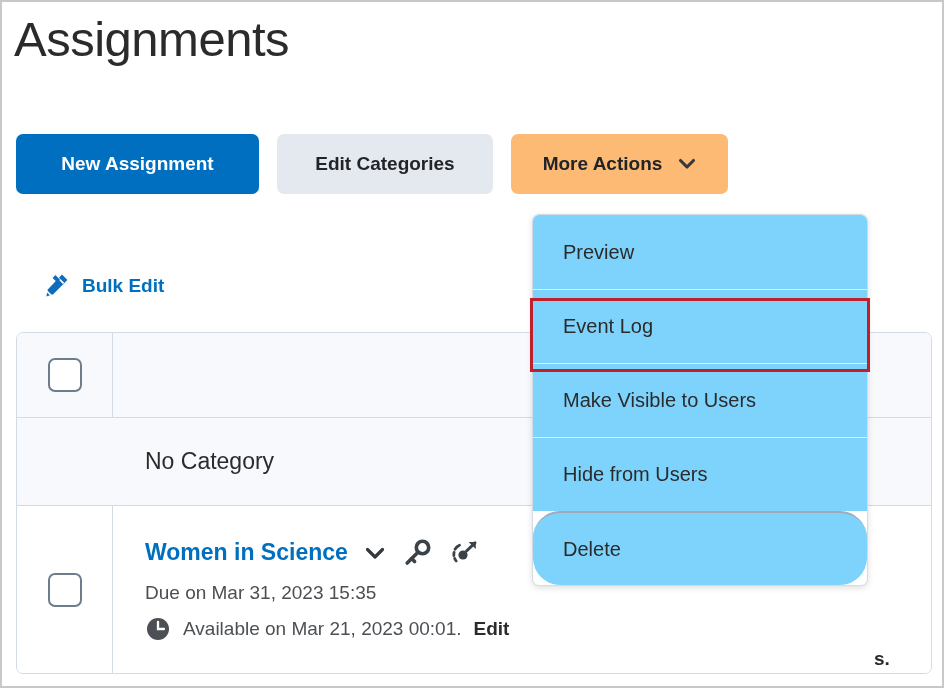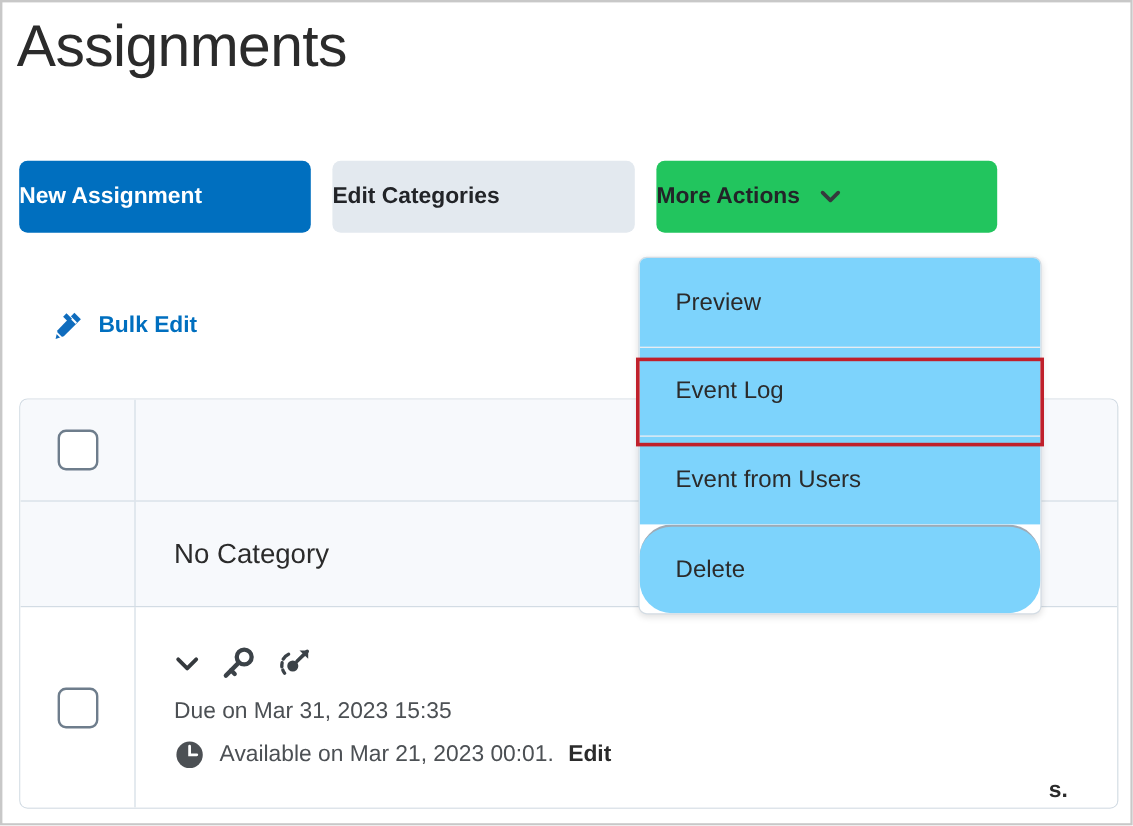--- a/index.html
+++ b/index.html
@@ -32,36 +32,37 @@
   .btn-bar { position: absolute; left: 14px; top: 132px; display: flex; gap: 18px; }
   .btn {
     height: 60px;
     border-radius: 7px;
     border: none;
     font-family: "Liberation Sans", sans-serif;
     font-size: 19px;
     font-weight: bold;
     display: flex;
     align-items: center;
+    justify-content: center;
     cursor: pointer;
     white-space: nowrap;
   }
   .btn-primary { width: 243px; background: #006FBF; color: #ffffff; }
-  .btn-secondary { width: 252px; background: #E3E9EF; color: #222428; }
-  .btn-more { width: 284px; background: #22c55e; color: #222428; gap: 16px; }
+  .btn-secondary { width: 216px; background: #E3E9EF; color: #222428; }
+  .btn-more { width: 217px; background: #fdba74; color: #222428; gap: 16px; }
   .chev {
     display: inline-block;
     width: 18px; height: 18px;
   }
   .chev svg { display: block; }
 
   
   .bulk-edit {
     position: absolute;
-    left: 40px; top: 256px;
+    left: 40px; top: 270px;
     display: flex;
     align-items: center;
     gap: 12px;
     cursor: pointer;
   }
   .bulk-edit-label {
     font-size: 19px;
     font-weight: bold;
     color: #006FBF;
   }
@@ -91,21 +92,21 @@
   }
   .cell-main {
     flex: 1 1 auto;
     display: flex;
     flex-direction: column;
     justify-content: center;
     padding: 0 0 0 32px;
     min-width: 0;
   }
   .row-header { height: 84px; }
-  .row-category { height: 88px; }
+  .row-category { height: 88px; align-items: center; }
   .row-assignment { height: 168px; }
   .checkbox {
     width: 34px; height: 34px;
     border: 2px solid #6E7D8C;
     border-radius: 7px;
     background: #ffffff;
   }
   .category-name {
     font-size: 23px;
     color: #2b2b2b;
@@ -232,20 +233,21 @@
         <span class="category-name">No Category</span>
       </div>
     </div>
 
     <div class="trow plain row-assignment">
       <div class="cell-check">
         <span class="checkbox"></span>
       </div>
       <div class="cell-main">
         <div class="assign-top">
+          <span class="assign-link">Women in Science</span>
           <span class="assign-caret">
             <svg viewBox="0 0 22 22" width="22" height="22" aria-hidden="true">
               <path d="M3.5 7.5 L11 15 L18.5 7.5" fill="none" stroke="#35393D" stroke-width="3.2" stroke-linecap="round" stroke-linejoin="round"></path>
             </svg>
           </span>
           <span class="icon-key">
             <svg viewBox="0 0 30 30" width="30" height="30" aria-hidden="true">
               <circle cx="20.5" cy="9.5" r="6.2" fill="none" stroke="#3B4248" stroke-width="3.6"></circle>
               <path d="M16.0 14.2 L5.2 25.0" stroke="#3B4248" stroke-width="3.6" stroke-linecap="round"></path>
               <path d="M9.6 20.6 L12.6 23.6" stroke="#3B4248" stroke-width="3.6" stroke-linecap="round"></path>
@@ -275,19 +277,20 @@
         </div>
       </div>
     </div>
   </div>
 
   <div style="position:absolute; left:872px; top:646px; font-size:19px; font-weight:bold; color:#2b2b2b; z-index:5;">s.</div>
 
   <div class="menu">
     <div class="menu-item">Preview</div>
     <div class="menu-item">Event Log</div>
-    <div class="menu-item">Event from Users</div>
+    <div class="menu-item">Make Visible to Users</div>
+    <div class="menu-item">Hide from Users</div>
     <div class="menu-item sep-strong">Delete</div>
   </div>
 
   <div class="highlight-box"></div>
 
 </div>
 
 </body></html>

